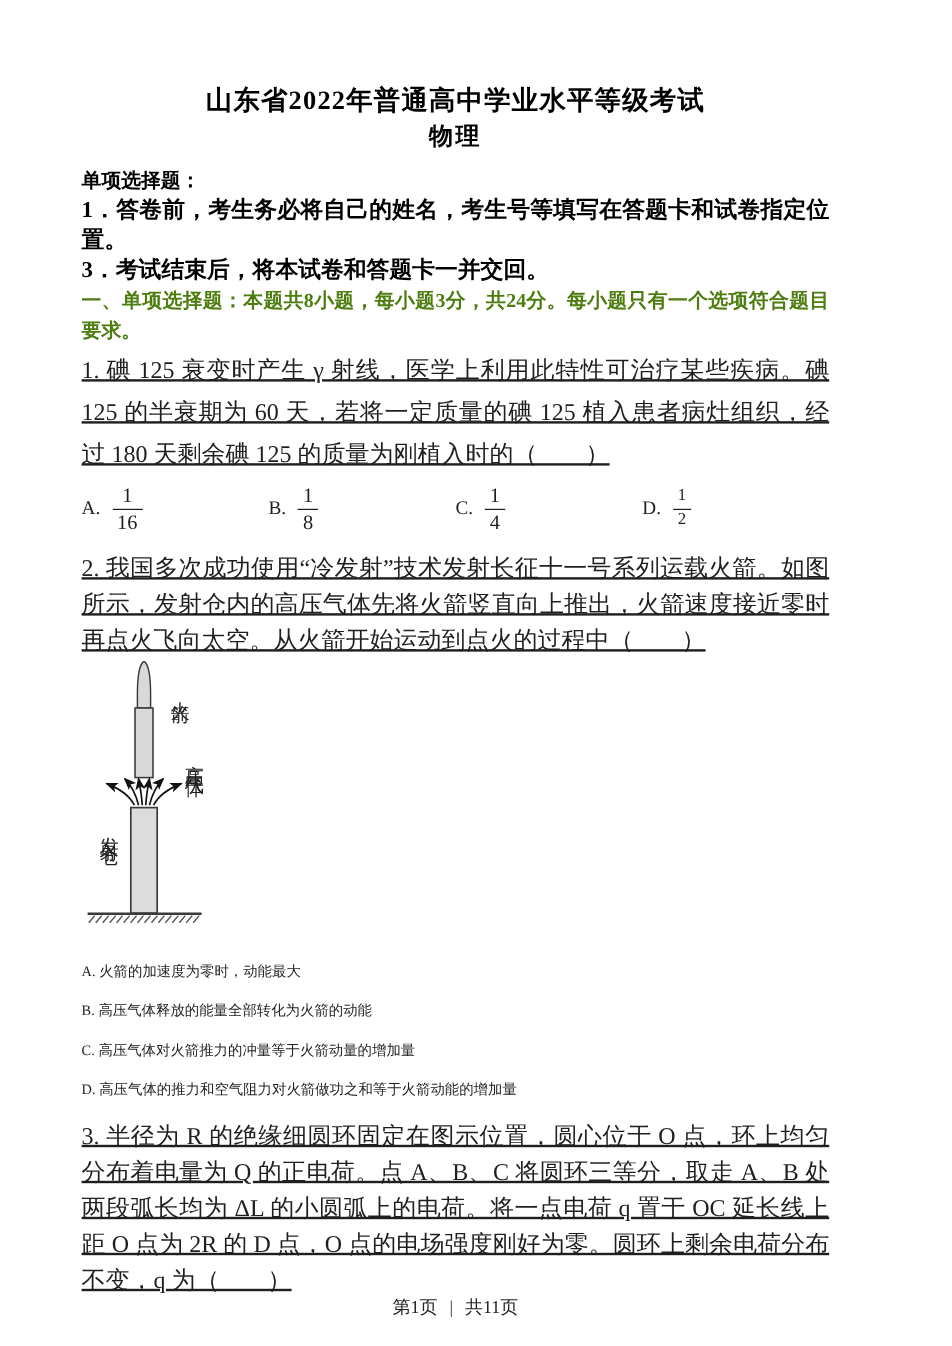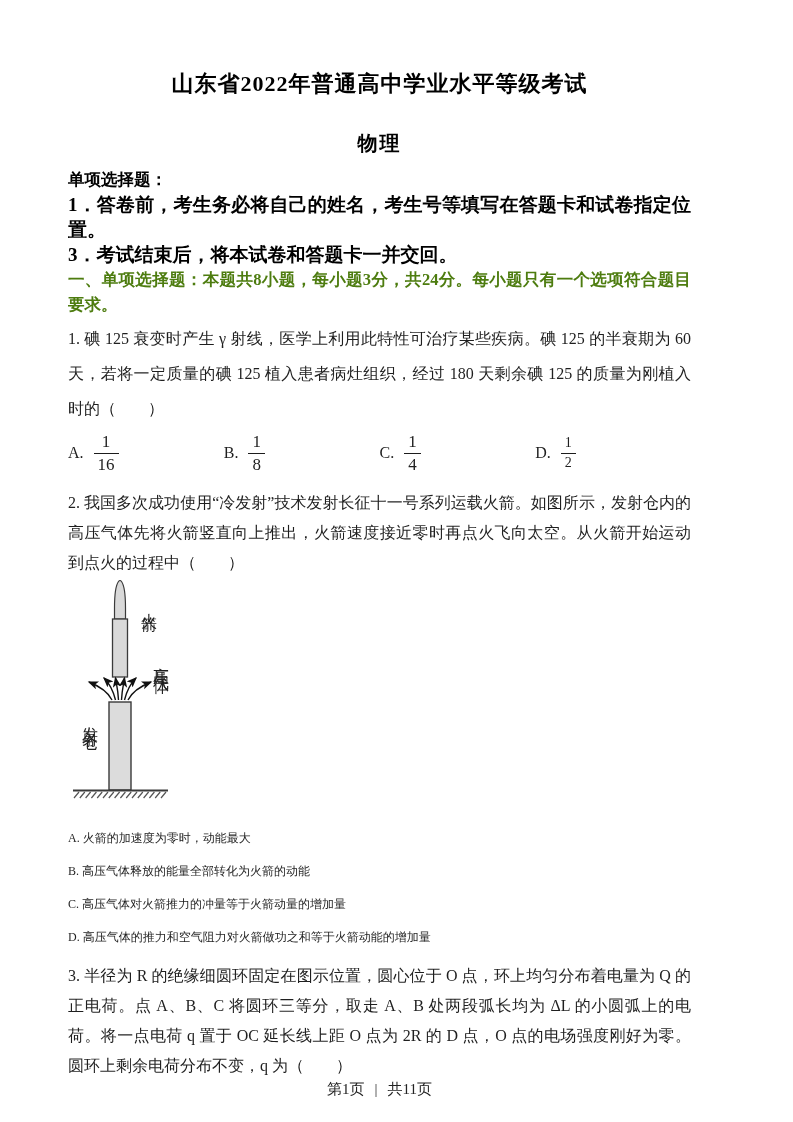--- a/index.html
+++ b/index.html
@@ -13,37 +13,38 @@
   }
   .content{padding:68px 68px 0 68px;}
   .doc-title{
     text-align:center;
     font-size:22px;font-weight:bold;color:#000;
     line-height:32px;letter-spacing:1px;
   }
   .doc-subject{
     text-align:center;
     font-size:20px;font-weight:bold;color:#000;
-    margin-top:29px;line-height:28px;letter-spacing:2px;
+    margin-top:0;line-height:28px;letter-spacing:2px;
   }
   .notice-heading{
     font-size:16.5px;font-weight:bold;color:#000;
     margin-top:11px;line-height:24px;
   }
   .notice-item{
     font-size:19px;font-weight:bold;color:#000;
     line-height:25px;text-align:justify;
   }
   .section-heading{
     font-size:16.5px;font-weight:bold;color:#4d7c0f;
     line-height:25px;text-align:justify;
   }
   .q-text{
-    font-size:16px;color:#1f1f1f;
+    font-size:20px;color:#1f1f1f;
     text-align:justify;
+    text-decoration:underline;
   }
   .q1-text{line-height:35px;margin-top:4px;}
   .q2-text{line-height:30px;margin-top:10px;}
   .q3-text{line-height:30px;margin-top:14px;}
   .options-row{
     position:relative;
     display:flex;align-items:center;
     height:50px;margin-top:2px;
   }
   .opt{

